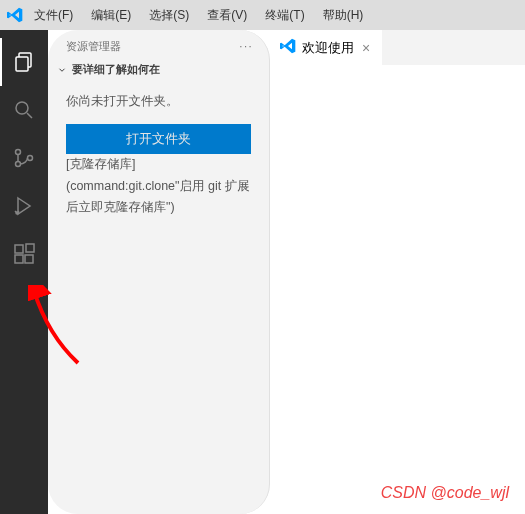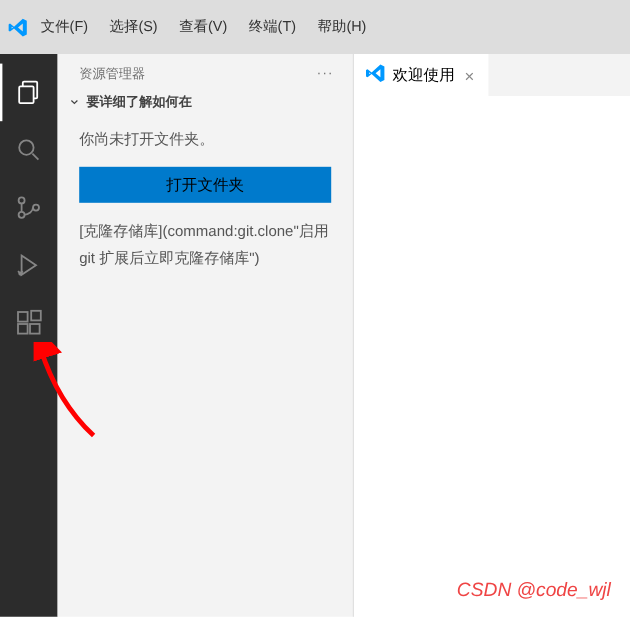--- a/index.html
+++ b/index.html
@@ -8,21 +8,21 @@
       font-size: 13px;
       width: 525px;
       height: 514px;
       overflow: hidden;
       background: #fff;
       position: relative;
     }
     .menubar {
       display: flex;
       align-items: center;
-      height: 45px;
+      height: 30px;
       background: #ddd;
       padding: 0 6px;
       gap: 2px;
     }
     .logo-icon { width: 18px; height: 18px; display: flex; align-items: center; justify-content: center; }
     .menu-item {
       padding: 4px 8px;
       color: #333;
       cursor: pointer;
       font-size: 12px;
@@ -51,25 +51,26 @@
     }
     .activity-item.active { color: #fff; }
     .activity-item.active::before {
       content: "";
       position: absolute;
       left: 0; top: 0; bottom: 0;
       width: 2px;
       background: #fff;
     }
     .sidebar {
-      width: 247px;
+      width: 222px;
       background: #f3f3f3;
       border-right: 1px solid #e0e0e0;
       display: flex;
       flex-direction: column;
+      border-radius: 30px;
     }
     .sidebar-header {
       display: flex;
       align-items: center;
       justify-content: space-between;
       padding: 8px 12px 4px 18px;
       color: #6f6f6f;
       font-size: 11px;
     }
     .ellipsis { cursor: pointer; padding: 2px 4px; letter-spacing: 1px; }
@@ -86,26 +87,25 @@
     .sidebar-body {
       padding: 10px 18px;
       color: #555;
       font-size: 12.5px;
       line-height: 1.7;
     }
     .sidebar-body p { margin-bottom: 12px; }
     .open-folder-btn {
       width: 100%;
       background: #007acc;
-      color: #000000;
+      color: #e5e5e5;
       border: none;
       padding: 6px 0;
       font-size: 13px;
       cursor: pointer;
-      margin-bottom: 14px;
     }
     .link { color: #006ab1; cursor: pointer; }
     .editor {
       flex: 1;
       background: #fff;
       display: flex;
       flex-direction: column;
     }
     .tabbar {
       display: flex;
@@ -142,20 +142,21 @@
 </head>
 <body>
 
 <div class="menubar">
   <span class="logo-icon">
     <svg width="16" height="16" viewBox="0 0 24 24">
         <path fill="#0098ff" d="M23 3.5L18 1 7 11l-5-4-2 1v8l2 1 5-4 11 10 5-2.5v-17zM4 13v-2l2 1-2 1zm14 4l-6-5 6-5v10z"></path>
       </svg>
   </span>
   <span class="menu-item">文件(F)</span>
+  <span class="menu-item">编辑(E)</span>
   <span class="menu-item">选择(S)</span>
   <span class="menu-item">查看(V)</span>
   <span class="menu-item">终端(T)</span>
   <span class="menu-item">帮助(H)</span>
 </div>
 
 <div class="main">
   <div class="activity-bar">
     <div class="activity-item active">
       <svg width="24" height="24" viewBox="0 0 24 24" stroke="currentColor" fill="none" stroke-width="1.5">

